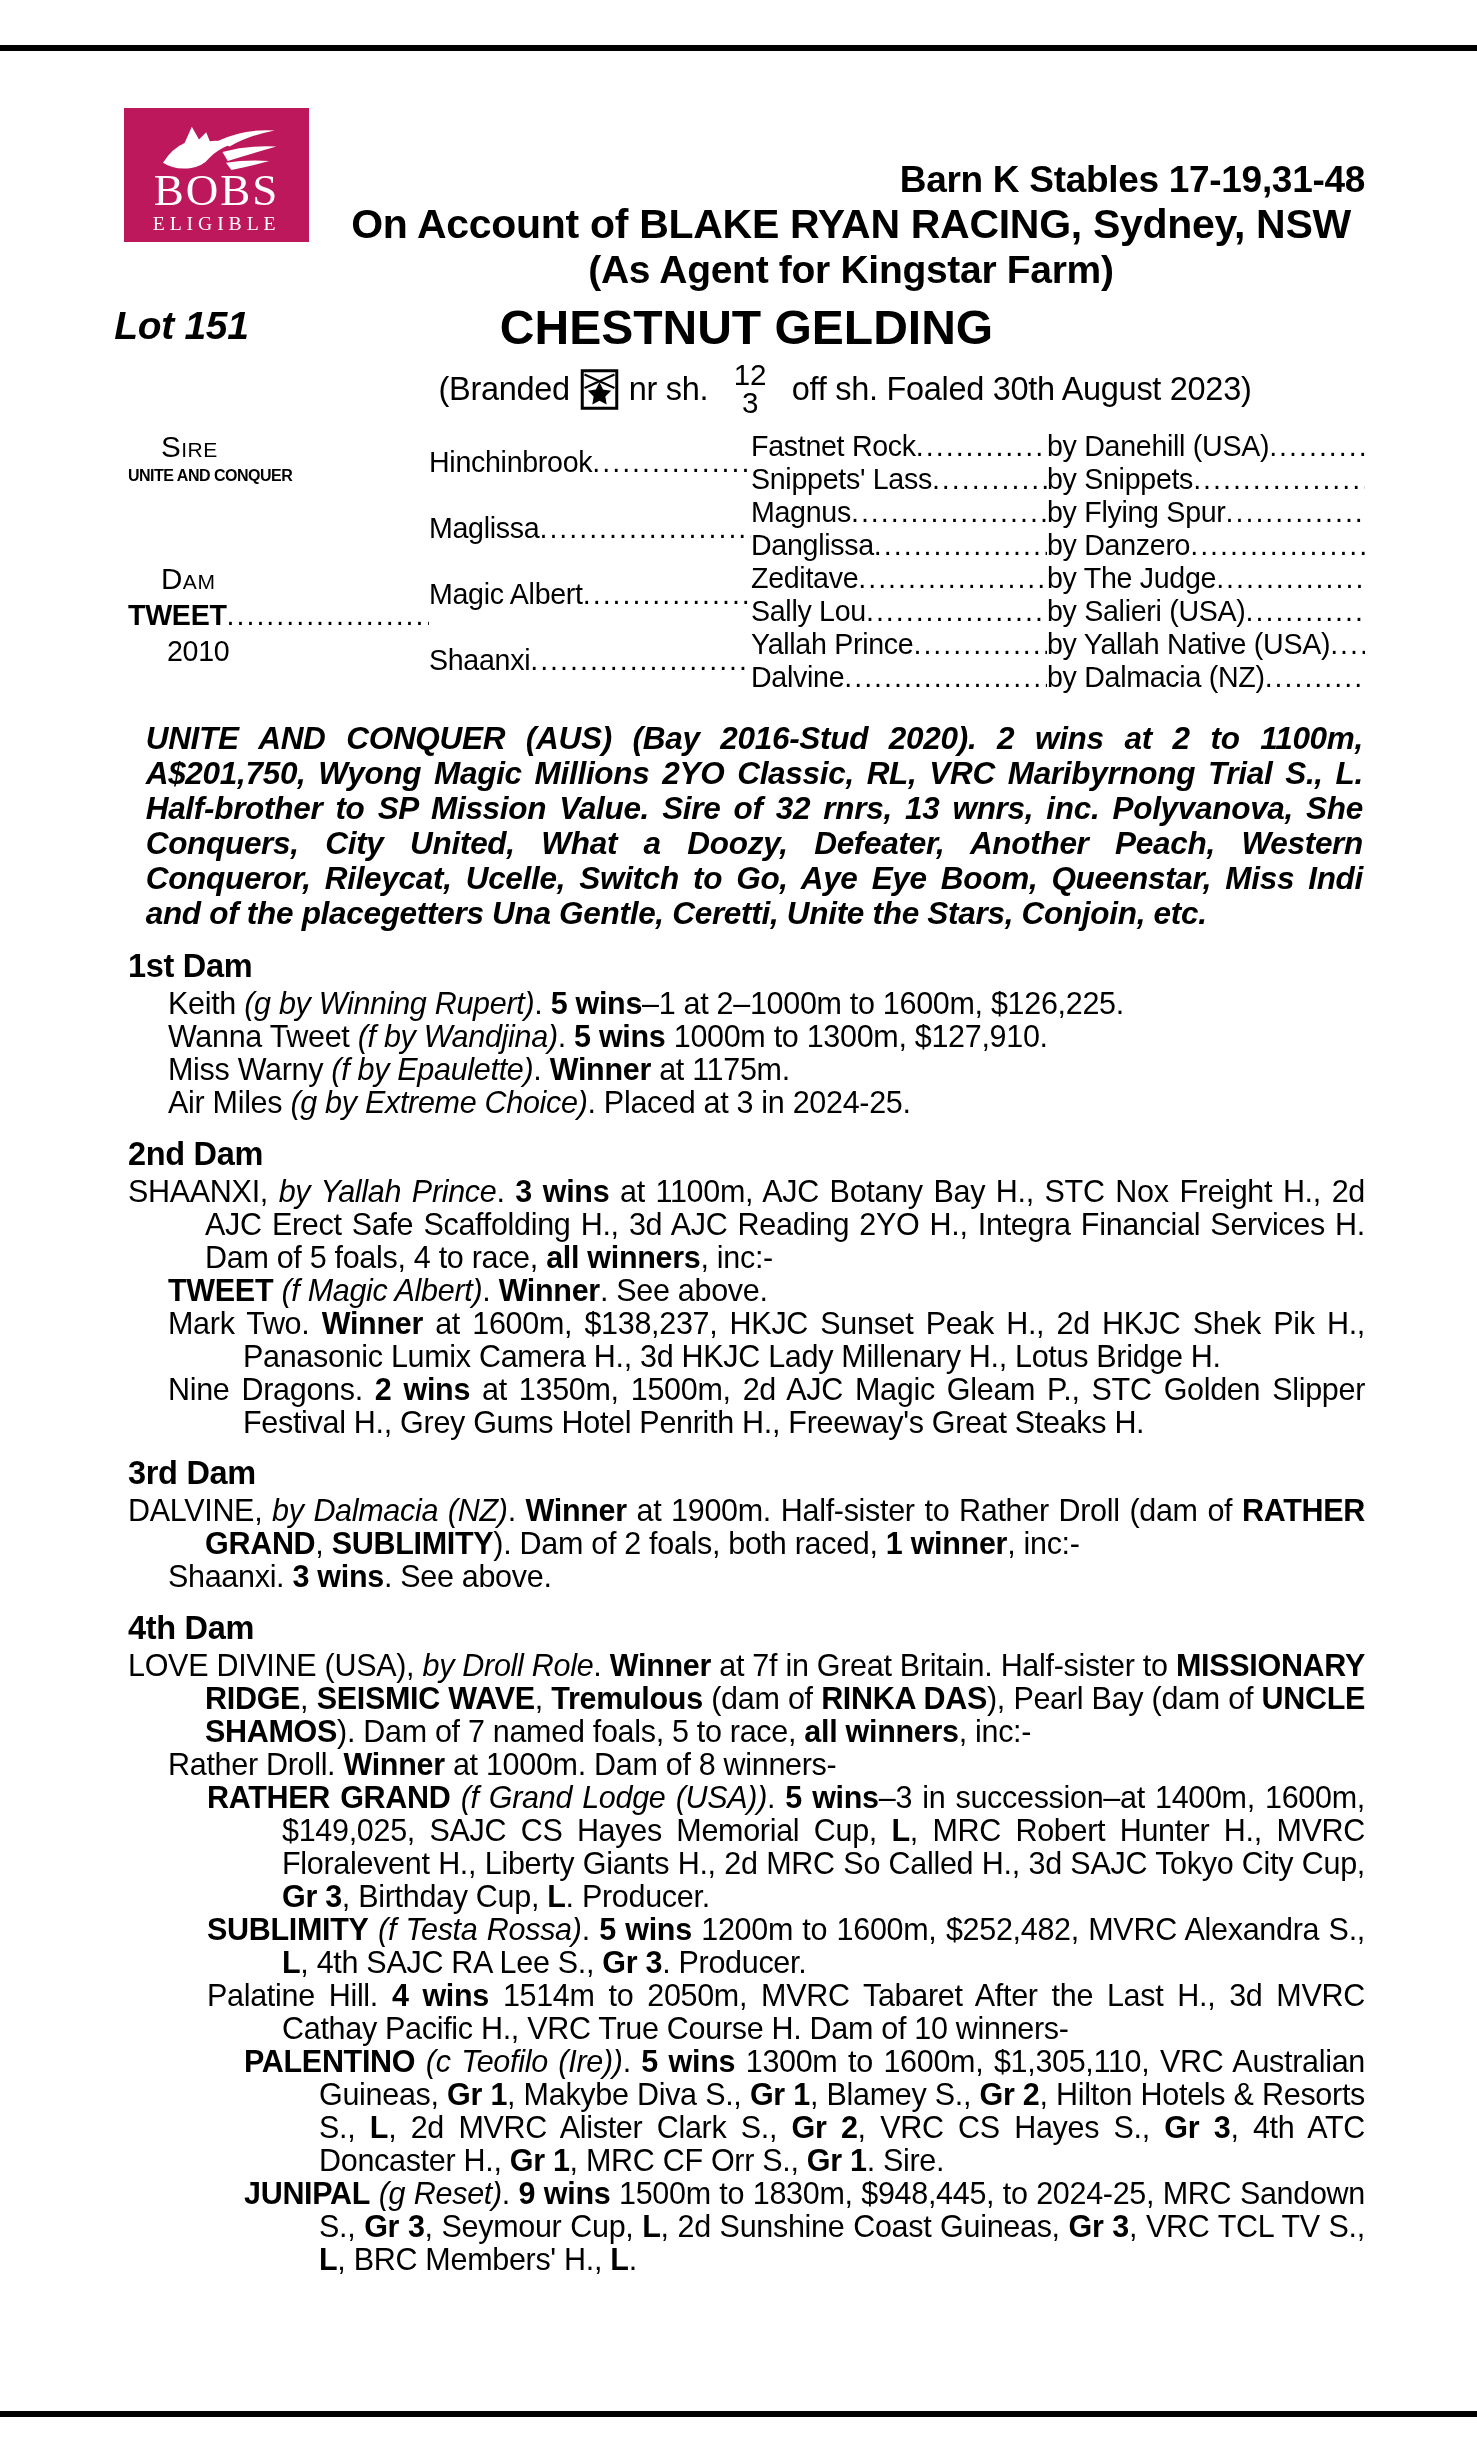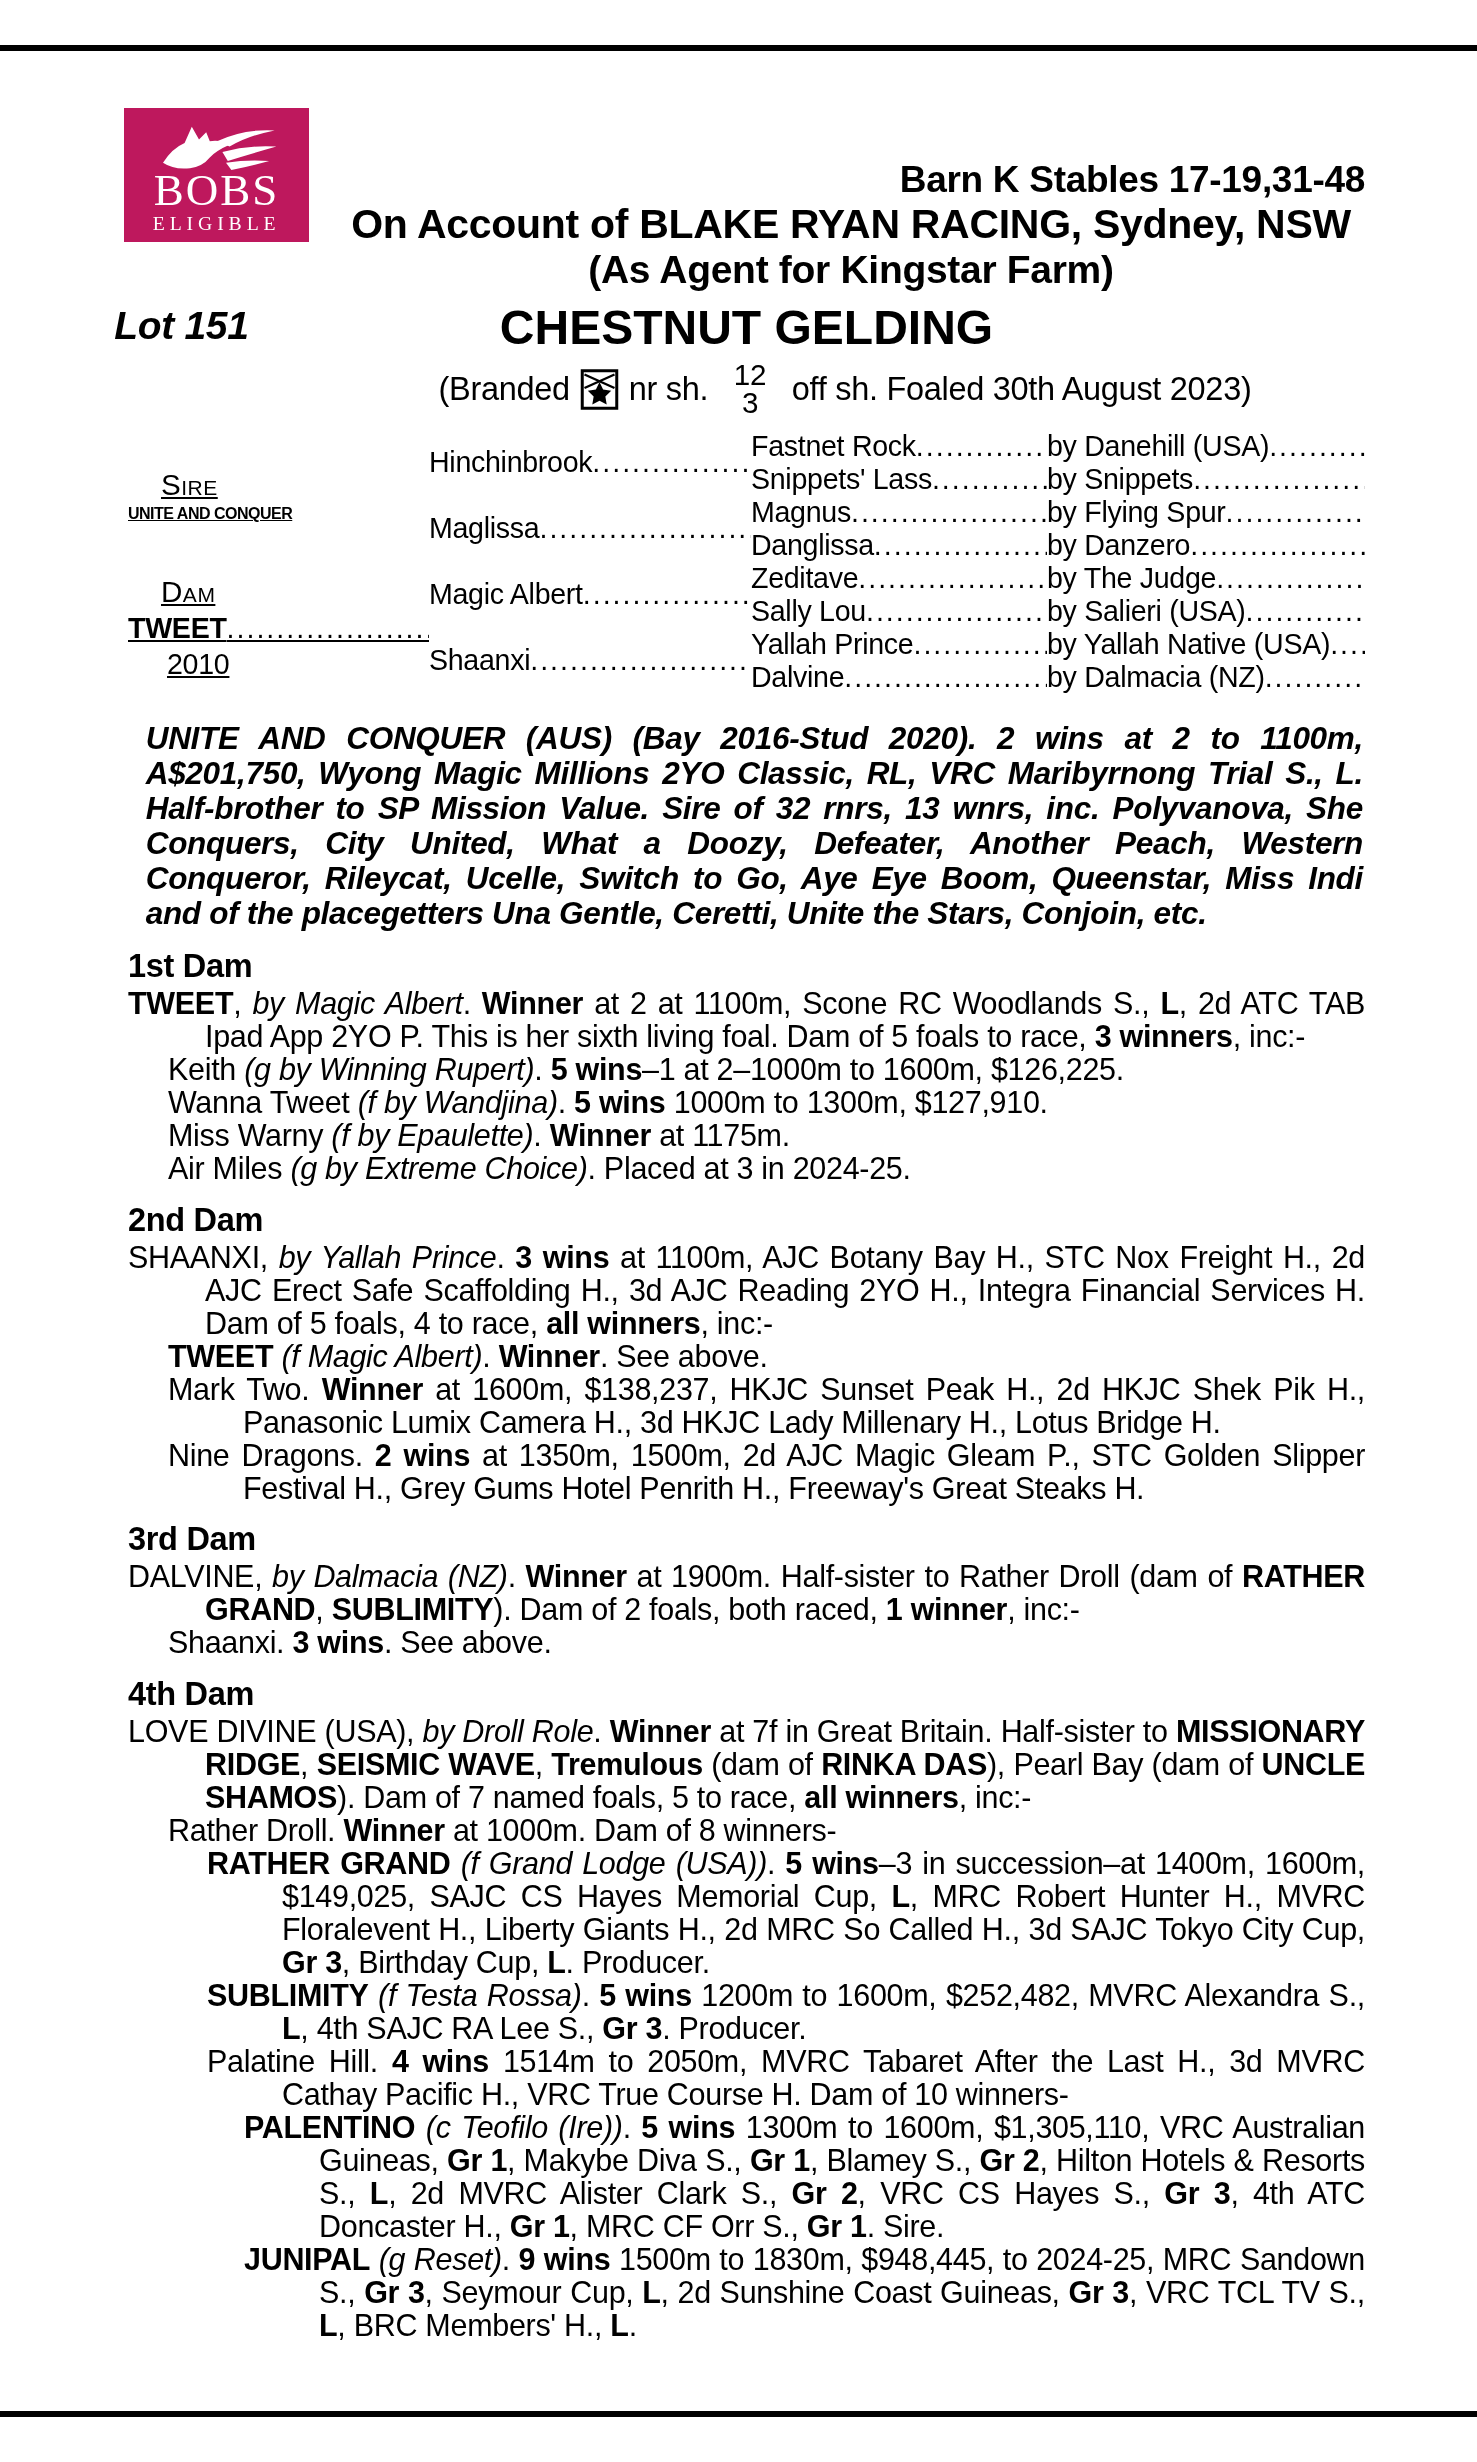--- a/index.html
+++ b/index.html
@@ -43,21 +43,21 @@
   .brand-icon svg{width:100%;height:100%;}
   .brand-stack{display:inline-flex;flex-direction:column;align-items:center;font-size:29.6px;line-height:28.6px;margin:0 15.8px;}
 
   
   .ped{
     display:grid;grid-template-columns:301px 322px 296px 1fr;
     grid-template-rows:repeat(8,33px);
     margin-top:11.8px;font-size:28.6px;letter-spacing:-0.3px;
   }
   .pcell{overflow:hidden;display:flex;align-items:center;}
-  .pblock{flex-direction:column;align-items:stretch;justify-content:center;gap:3px;text-decoration:underline;}
+  .pblock{flex-direction:column;align-items:stretch;gap:3px;}
   .sc-label{font-variant:small-caps;font-size:29.6px;letter-spacing:0.5px;padding-left:33px;}
   .sire-name{font-weight:bold;font-size:16px;letter-spacing:-0.5px;white-space:nowrap;}
   .dam-name-row{display:flex;align-items:baseline;}
   .dam-name{font-weight:bold;font-size:28.6px;white-space:nowrap;}
   .sc-year{padding-left:39px;}
   .pname{white-space:nowrap;}
   .leader{flex:1 1 0;overflow:hidden;white-space:nowrap;}
   .leader::after{content:"....................................................................................";letter-spacing:2px;}
 
   
@@ -216,21 +216,20 @@
       <div class="pcell" style="grid-area: 8 / 4;">
         <span class="pname">by Dalmacia (NZ)</span>
         <span class="leader"></span>
       </div>
     </div>
 
   <div class="sire-para">UNITE AND CONQUER (AUS) (Bay 2016-Stud 2020). 2 wins at 2 to 1100m, A$201,750, Wyong Magic Millions 2YO Classic, RL, VRC Maribyrnong Trial S., L. Half-brother to SP Mission Value. Sire of 32 rnrs, 13 wnrs, inc. Polyvanova, She Conquers, City United, What a Doozy, Defeater, Another Peach, Western Conqueror, Rileycat, Ucelle, Switch to Go, Aye Eye Boom, Queenstar, Miss Indi and of the placegetters Una Gentle, Ceretti, Unite the Stars, Conjoin, etc.</div>
 
   <div id="sections">
       <div class="sec-h">1st Dam</div>
-      <div class="para ind0"><span class="b ">TWEET</span>, <span class="i">by Magic Albert</span>. <span class="b ">Winner</span> at 2 at 1100m, Scone RC Woodlands S., <span class="b ">L</span>, 2d ATC TAB Ipad App 2YO P. This is her sixth living foal. Dam of 5 foals to race, <span class="b ">3 winners</span>, inc:-</div>
       <div class="para ind1">Keith <span class="i">(g by Winning Rupert)</span>. <span class="b ">5 wins</span>–1 at 2–1000m to 1600m, $126,225.</div>
       <div class="para ind1">Wanna Tweet <span class="i">(f by Wandjina)</span>. <span class="b ">5 wins</span> 1000m to 1300m, $127,910.</div>
       <div class="para ind1">Miss Warny <span class="i">(f by Epaulette)</span>. <span class="b ">Winner</span> at 1175m.</div>
       <div class="para ind1">Air Miles <span class="i">(g by Extreme Choice)</span>. Placed at 3 in 2024-25.</div>
       <div class="sec-h">2nd Dam</div>
       <div class="para ind0">SHAANXI, <span class="i">by Yallah Prince</span>. <span class="b ">3 wins</span> at 1100m, AJC Botany Bay H., STC Nox Freight H., 2d AJC Erect Safe Scaffolding H., 3d AJC Reading 2YO H., Integra Financial Services H. Dam of 5 foals, 4 to race, <span class="b ">all winners</span>, inc:-</div>
       <div class="para ind1"><span class="b ">TWEET</span> <span class="i">(f Magic Albert)</span>. <span class="b ">Winner</span>. See above.</div>
       <div class="para ind1">Mark Two. <span class="b ">Winner</span> at 1600m, $138,237, HKJC Sunset Peak H., 2d HKJC Shek Pik H., Panasonic Lumix Camera H., 3d HKJC Lady Millenary H., Lotus Bridge H.</div>
       <div class="para ind1">Nine Dragons. <span class="b ">2 wins</span> at 1350m, 1500m, 2d AJC Magic Gleam P., STC Golden Slipper Festival H., Grey Gums Hotel Penrith H., Freeway's Great Steaks H.</div>
       <div class="sec-h">3rd Dam</div>

